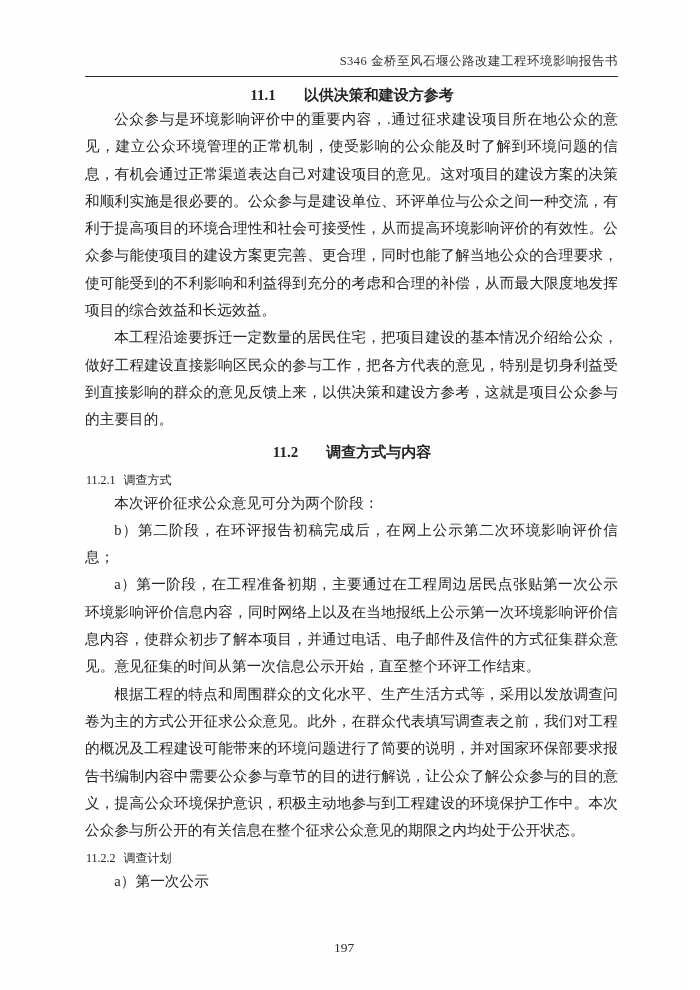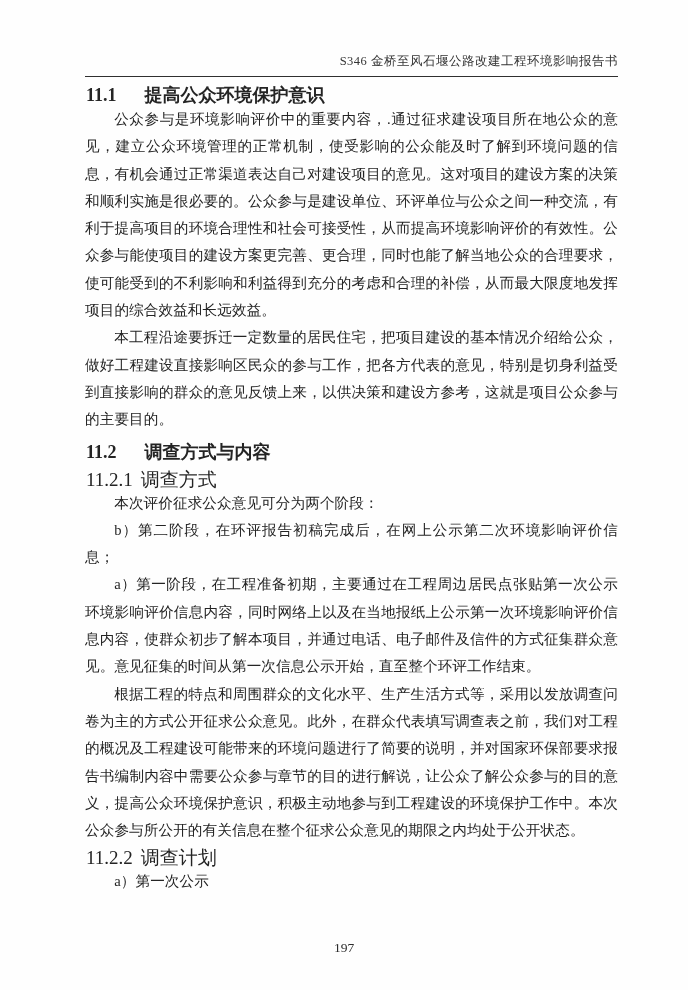--- a/index.html
+++ b/index.html
@@ -26,28 +26,29 @@
   .heading { display: flex; align-items: baseline; margin: 0; }
   .h-chapter {
     gap: 14px;
     font-size: 16.5px;
     font-weight: bold;
     line-height: 22px;
     margin: 16px 0 0 2px;
   }
   .h-section {
     gap: 28px;
-    font-size: 18px;
+    font-size: 15px;
     font-weight: bold;
     line-height: 21px;
     margin: 8px 0 0 1px;
+    justify-content: center;
   }
   .h-subsection {
     gap: 8px;
-    font-size: 19px;
+    font-size: 12px;
     font-weight: normal;
     line-height: 20px;
     margin: 7px 0 0 1px;
   }
   p.body-para {
     font-size: 14.6px;
     line-height: 27.3px;
     text-align: justify;
     text-justify: inter-character;
     text-indent: 2em;
@@ -70,21 +71,21 @@
 
 <div class="page">
 
   <div class="doc-header">
     <span>S346 金桥至风石堰公路改建工程环境影响报告书</span>
   </div>
 
 
   <div class="heading h-section">
     <span>11.1</span>
-    <span>提高公众环境保护意识</span>
+    <span>以供决策和建设方参考</span>
   </div>
 
   <p class="body-para mt-m">公众参与是环境影响评价中的重要内容，.通过征求建设项目所在地公众的意见，建立公众环境管理的正常机制，使受影响的公众能及时了解到环境问题的信息，有机会通过正常渠道表达自己对建设项目的意见。这对项目的建设方案的决策和顺利实施是很必要的。公众参与是建设单位、环评单位与公众之间一种交流，有利于提高项目的环境合理性和社会可接受性，从而提高环境影响评价的有效性。公众参与能使项目的建设方案更完善、更合理，同时也能了解当地公众的合理要求，使可能受到的不利影响和利益得到充分的考虑和合理的补偿，从而最大限度地发挥项目的综合效益和长远效益。</p>
 
   <p class="body-para">本工程沿途要拆迁一定数量的居民住宅，把项目建设的基本情况介绍给公众，做好工程建设直接影响区民众的参与工作，把各方代表的意见，特别是切身利益受到直接影响的群众的意见反馈上来，以供决策和建设方参考，这就是项目公众参与的主要目的。</p>
 
   <div class="heading h-section">
     <span>11.2</span>
     <span>调查方式与内容</span>
   </div>

